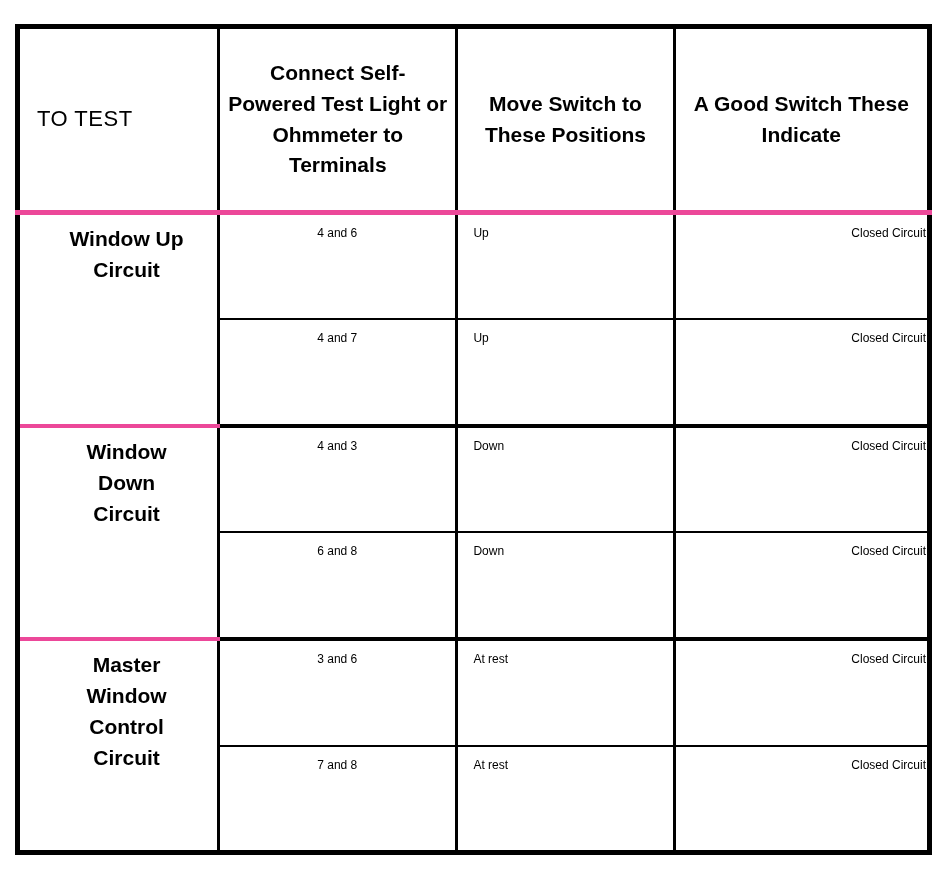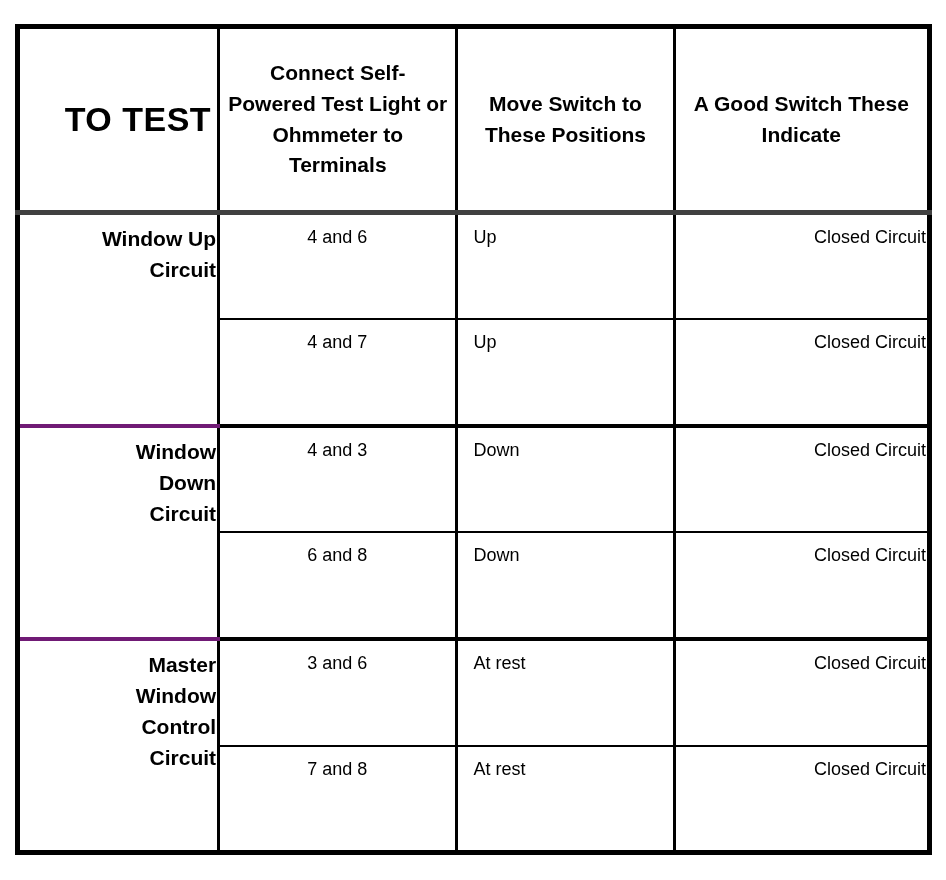--- a/index.html
+++ b/index.html
@@ -40,59 +40,59 @@
   #test-table col.c-terminals { width: 237px; }
   #test-table col.c-position  { width: 216px; }
   #test-table col.c-indicate  { width: 254px; }
 
   
   .head-row { height: 186px; }
 
   .head-cell {
     box-sizing: border-box;
     border-right: 3px solid #000000;
-    border-bottom: 5px solid #404040;
+    border-bottom: 5px solid #ec4899;
     vertical-align: middle;
     text-align: center;
     font-weight: bold;
     font-size: 21px;
     line-height: 1.47;
     padding: 0 6px;
   }
   .head-cell.last { border-right: none; }
 
   .head-cell.totest {
-    text-align: right;
+    text-align: left;
     vertical-align: middle;
-    font-weight: bold;
-    font-size: 34px;
+    font-weight: normal;
+    font-size: 22px;
     line-height: 1.22;
     letter-spacing: 0.5px;
     padding-left: 17px;
   }
 
   
   .body-row { height: 104px; }
 
   .cell {
     box-sizing: border-box;
     border-right: 3px solid #000000;
     border-bottom: 2px solid #000000;
     vertical-align: top;
-    font-size: 18px;
+    font-size: 12px;
     line-height: 1.35;
     padding-top: 10px;
   }
   .cell.last { border-right: none; }
 
   
   .cell.group-name {
-    border-bottom: 4px solid #701a75;
+    border-bottom: 4px solid #ec4899;
     vertical-align: top;
-    text-align: right;
+    text-align: center;
     font-weight: bold;
     font-size: 21px;
     line-height: 1.47;
     padding-left: 17px;
     padding-top: 9px;
     white-space: pre-line;
   }
 
   
   .group-end > .cell { border-bottom: 4px solid #000000; }

